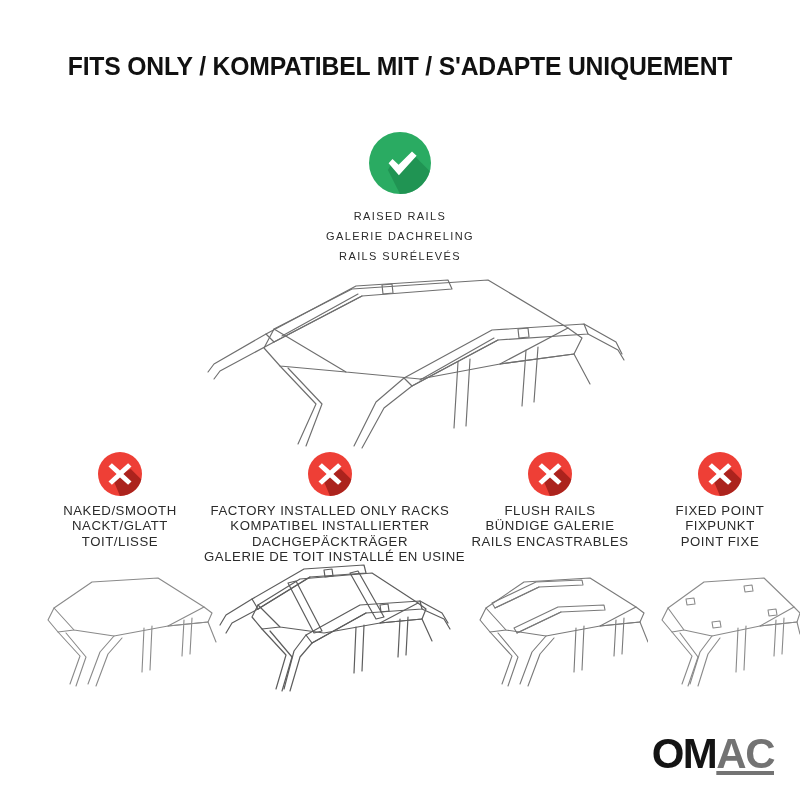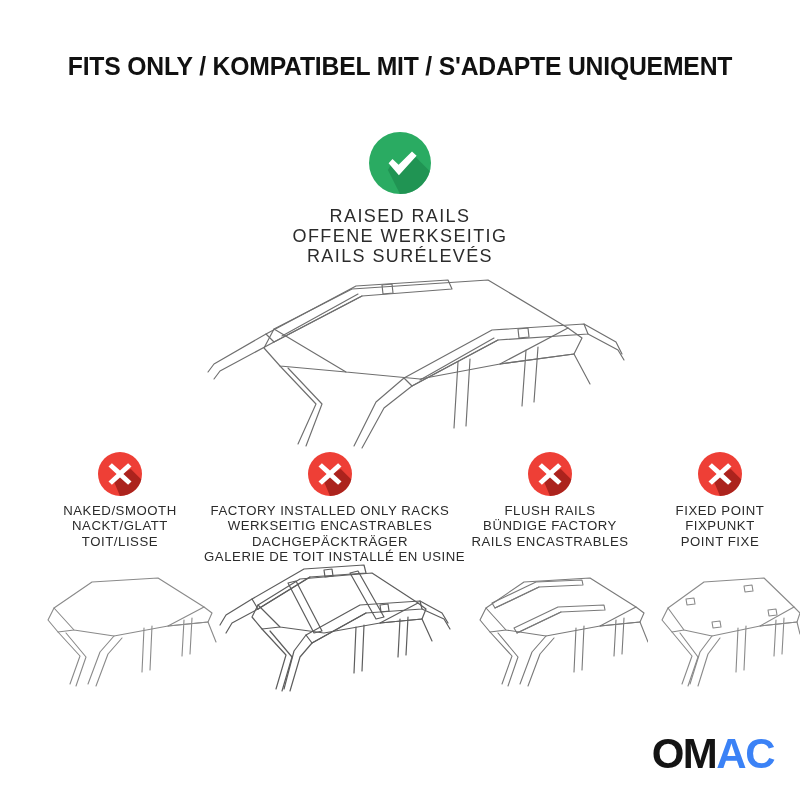--- a/index.html
+++ b/index.html
@@ -43,21 +43,21 @@
   .badge {
     position: relative;
     width: 62px;
     height: 62px;
     margin: 0 auto;
   }
   .badge svg { display: block; width: 62px; height: 62px; }
 
   .label-stack {
     margin-top: 12px;
-    font-size: 18px;
+    font-size: 11px;
     line-height: 20px;
     letter-spacing: 1.4px;
     color: #2b2b2b;
     font-weight: normal;
   }
   .label-stack div { white-space: nowrap; }
 
   
   .main-illustration {
     position: absolute;
@@ -116,40 +116,40 @@
     position: absolute;
     right: 26px;
     bottom: 25px;
     font-family: "Liberation Sans", sans-serif;
     font-weight: bold;
     font-size: 42px;
     letter-spacing: -1.5px;
     line-height: 1;
   }
   .brand-logo .brand-dark { color: #141414; }
-  .brand-logo .brand-accent { color: #3b82f6; }
+  .brand-logo .brand-accent { color: #737373; text-decoration: underline; }
 </style>
 </head>
 <body>
 
 <div class="header-title">FITS ONLY / KOMPATIBEL MIT / S'ADAPTE UNIQUEMENT</div>
 
 <div class="primary-block">
 
   <div class="badge">
     <svg viewBox="0 0 62 62" xmlns="http://www.w3.org/2000/svg">
       <circle cx="31" cy="31" r="31" fill="#2aab62"></circle>
       <path d="M31 62a31 31 0 0 0 29.9-22.7L47.2 25.6l-4.9 1.4L28 36.1l-5.6-4.4-3.5 6.3z" fill="#1e8c4f" opacity="0.75"></path>
       <path d="M19.6 31.3l3.9-4.2 6.1 5.6L43 19.4l4.6 4.4-17.7 19.5z" fill="#ffffff"></path>
     </svg>
   </div>
 
   <div class="label-stack">
     <div>RAISED RAILS</div>
-    <div>OFFENE WERKSEITIG</div>
+    <div>GALERIE DACHRELING</div>
     <div>RAILS SURÉLEVÉS</div>
   </div>
 </div>
 
 <div class="main-illustration">
   <svg viewBox="0 0 460 175" xmlns="http://www.w3.org/2000/svg" fill="none" stroke="#6f6f6f" stroke-width="1.15" stroke-linecap="round" stroke-linejoin="round">
 
     <path d="M104 53 L182 13 L318 4 L398 52 L330 88 L250 103 L176 96 Z"></path>
 
     <path d="M104 53 L94 72 L110 90 L176 96"></path>
@@ -226,21 +226,21 @@
   <div class="bad-item" id="bad-1">
     <div class="badge">
       <svg viewBox="0 0 44 44" xmlns="http://www.w3.org/2000/svg">
         <circle cx="22" cy="22" r="22" fill="#ee3f36"></circle>
         <path d="M22 44a22 22 0 0 0 21.3-16.6L32.8 16.9 22 22.6l-6.4 6.1z" fill="#9b1d18" opacity="0.8"></path>
         <path d="M13.9 11.2l-3.4 3.4L18.6 22l-8.1 7.4 3.4 3.4L22 25.4l8.1 7.4 3.4-3.4L25.4 22l8.1-7.4-3.4-3.4L22 18.6z" fill="#ffffff"></path>
       </svg>
     </div>
     <div class="bad-label">
       <div>FACTORY INSTALLED ONLY RACKS</div>
-      <div>WERKSEITIG ENCASTRABLES</div>
+      <div>KOMPATIBEL INSTALLIERTER</div>
       <div>DACHGEPÄCKTRÄGER</div>
       <div>GALERIE DE TOIT INSTALLÉ EN USINE</div>
     </div>
     <div class="bad-illustration">
       <svg viewBox="0 0 252 145" xmlns="http://www.w3.org/2000/svg" fill="none" stroke="#5d5d5d" stroke-width="1.2" stroke-linecap="round" stroke-linejoin="round">
 
         <path d="M54 56 L96 30 L168 24 L214 54 L176 74 L120 84 L76 78 Z"></path>
         <path d="M54 56 L48 68 L58 80 L76 78"></path>
         <path d="M214 54 L222 60 L218 70 L176 74"></path>
 
@@ -280,21 +280,21 @@
   <div class="bad-item" id="bad-2">
     <div class="badge">
       <svg viewBox="0 0 44 44" xmlns="http://www.w3.org/2000/svg">
         <circle cx="22" cy="22" r="22" fill="#ee3f36"></circle>
         <path d="M22 44a22 22 0 0 0 21.3-16.6L32.8 16.9 22 22.6l-6.4 6.1z" fill="#9b1d18" opacity="0.8"></path>
         <path d="M13.9 11.2l-3.4 3.4L18.6 22l-8.1 7.4 3.4 3.4L22 25.4l8.1 7.4 3.4-3.4L25.4 22l8.1-7.4-3.4-3.4L22 18.6z" fill="#ffffff"></path>
       </svg>
     </div>
     <div class="bad-label">
       <div>FLUSH RAILS</div>
-      <div>BÜNDIGE FACTORY</div>
+      <div>BÜNDIGE GALERIE</div>
       <div>RAILS ENCASTRABLES</div>
     </div>
     <div class="bad-illustration">
       <svg viewBox="0 0 196 130" xmlns="http://www.w3.org/2000/svg" fill="none" stroke="#7a7a7a" stroke-width="1.1" stroke-linecap="round" stroke-linejoin="round">
         <path d="M34 48 L72 22 L138 18 L184 47 L148 66 L94 76 L54 70 Z"></path>
         <path d="M34 48 L28 60 L38 72 L54 70"></path>
         <path d="M184 47 L192 53 L188 62 L148 66"></path>
 
         <path d="M40 43 L84 22 L130 20 L131 25 L87 27 L43 48 Z"></path>
         <path d="M43 48 L87 27"></path>

